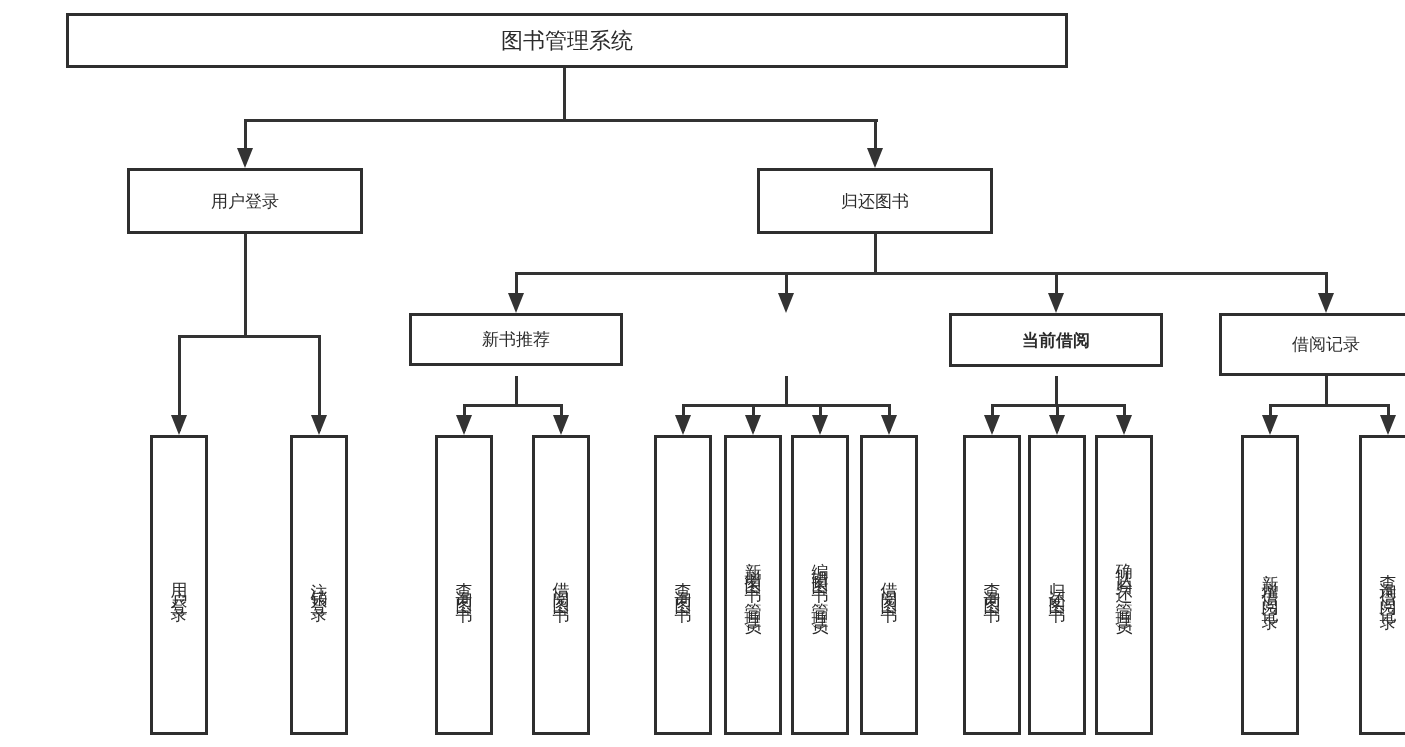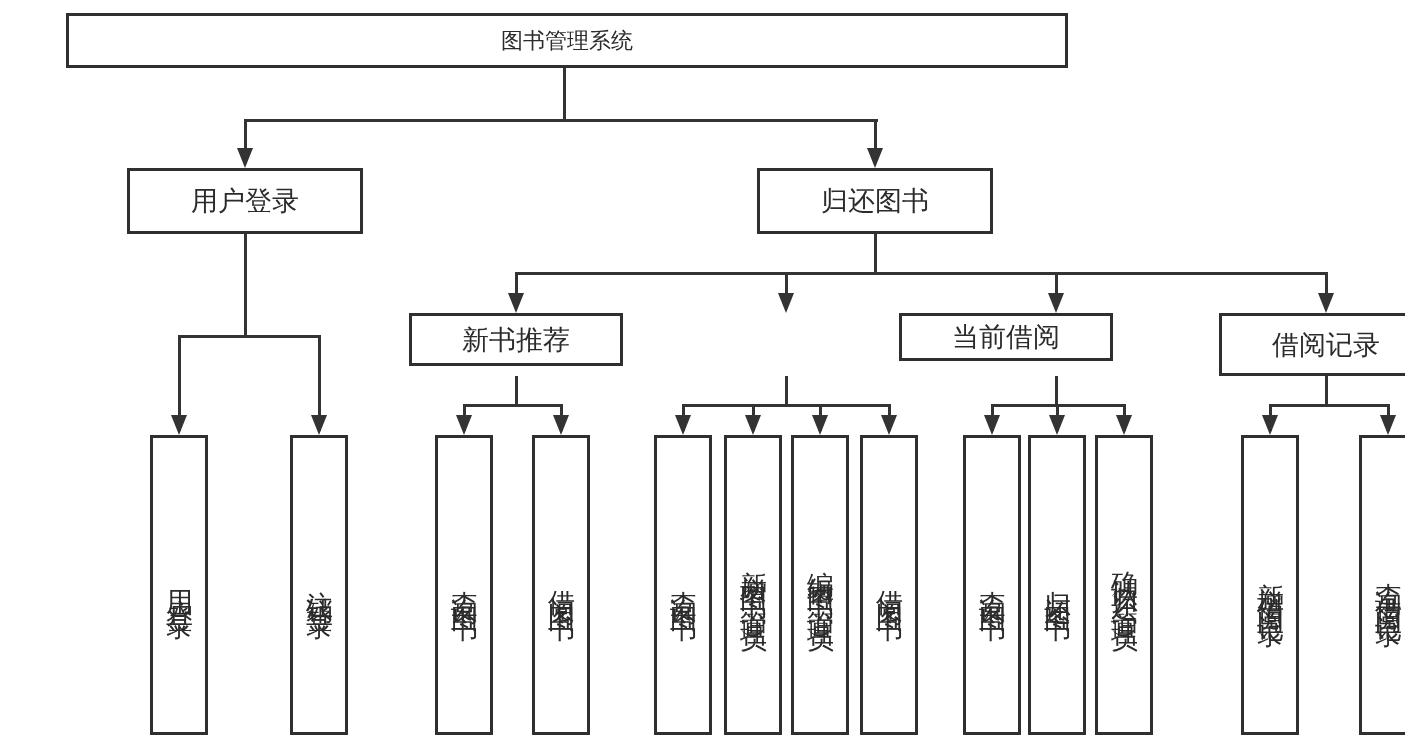--- a/index.html
+++ b/index.html
@@ -4,21 +4,21 @@
 <style>
   html,body{margin:0;padding:0;background:#ffffff;}
   .canvas{
     position:relative;width:1405px;height:747px;background:#ffffff;overflow:hidden;
     font-family:"Liberation Sans","DejaVu Sans",sans-serif;
     margin-left:46px;
   }
   .box{
     position:absolute;box-sizing:border-box;background:#ffffff;
     border:3px solid #2f2f2f;display:flex;align-items:center;justify-content:center;
-    color:#2b2b2b;font-size:27px;
+    color:#2b2b2b;font-size:17px;
   }
   .box.root{font-size:22px;}
   .leaf span{
     writing-mode:vertical-rl;text-orientation:mixed;
     letter-spacing:8px;line-height:1;white-space:nowrap;
   }
   .hline,.vline{position:absolute;background:#333333;}
   .arrow{
     position:absolute;width:0;height:0;
     border-left:8px solid transparent;border-right:8px solid transparent;
@@ -66,21 +66,21 @@
   <div class="vline" style="left:1008.5px;top:272px;width:3px;height:28px;"></div>
   <div class="vline" style="left:1278.5px;top:272px;width:3px;height:28px;"></div>
   <div class="arrow" style="left:462px;top:293px;"></div>
   <div class="arrow" style="left:732px;top:293px;"></div>
   <div class="arrow" style="left:1002px;top:293px;"></div>
   <div class="arrow" style="left:1272px;top:293px;"></div>
 
   <div class="box" style="left:363px;top:313px;width:214px;height:53px;">
     <span>新书推荐</span>
   </div>
-  <div class="box" style="left:853px;top:313px;width:214px;height:48px;">
+  <div class="box" style="left:903px;top:313px;width:214px;height:54px;font-weight:bold;">
     <span>当前借阅</span>
   </div>
   <div class="box" style="left:1173px;top:313px;width:214px;height:63px;">
     <span>借阅记录</span>
   </div>
 
   <div class="vline" style="left:468.5px;top:376px;width:3px;height:31px;"></div>
   <div class="hline" style="left:416.5px;top:404px;width:100px;height:3px;"></div>
   <div class="vline" style="left:416.5px;top:404px;width:3px;height:27px;"></div>
   <div class="vline" style="left:513.5px;top:404px;width:3px;height:27px;"></div>

